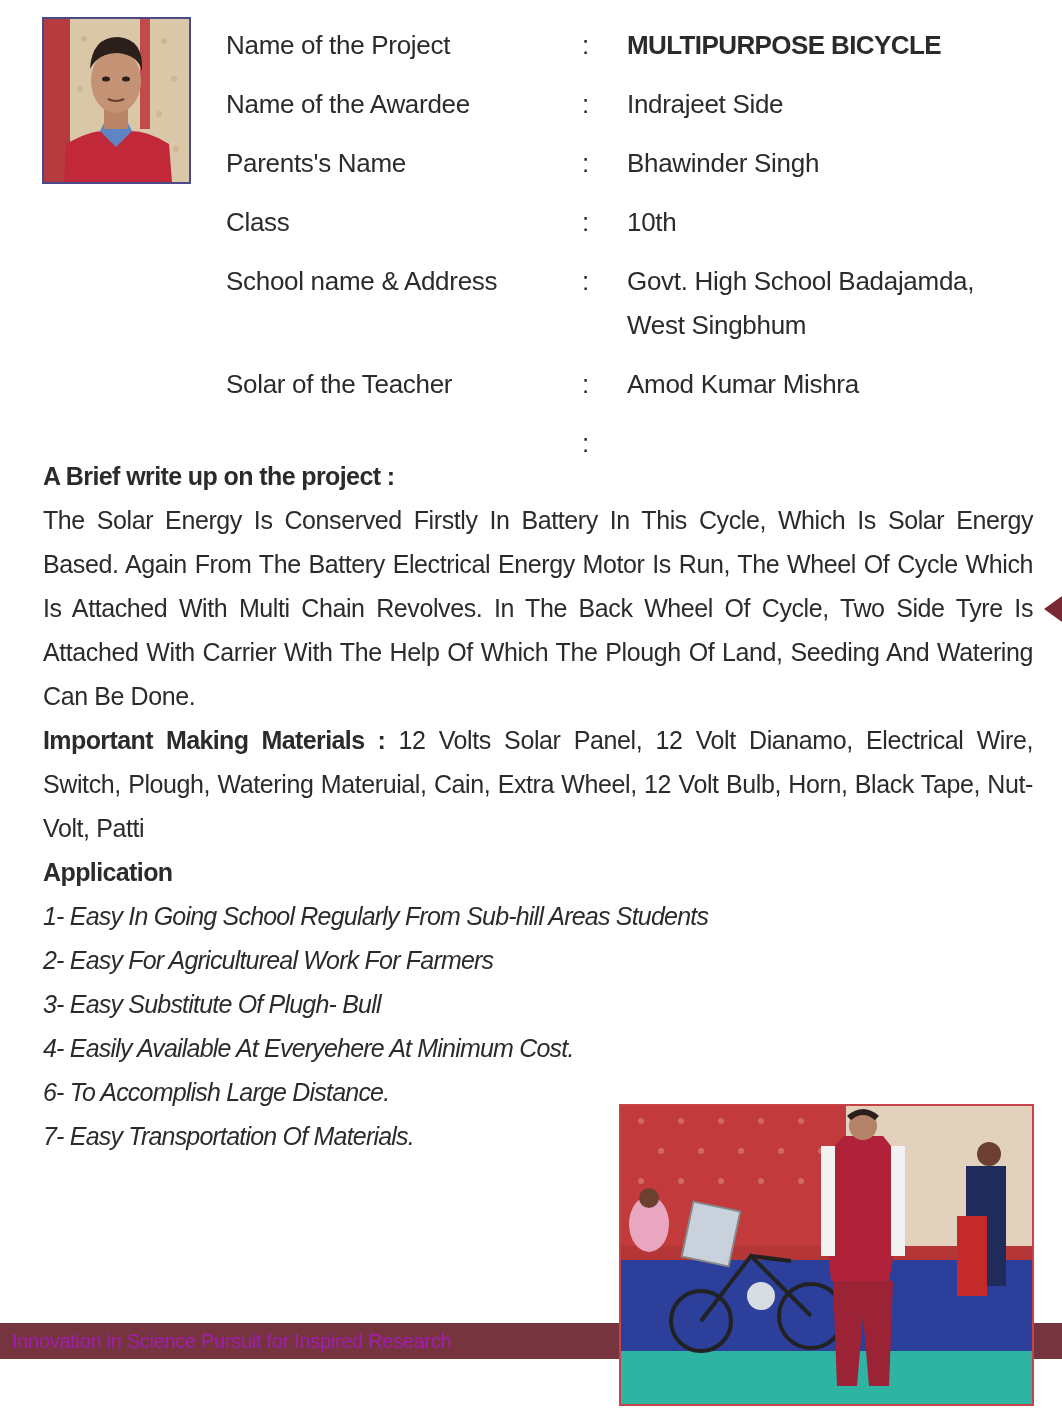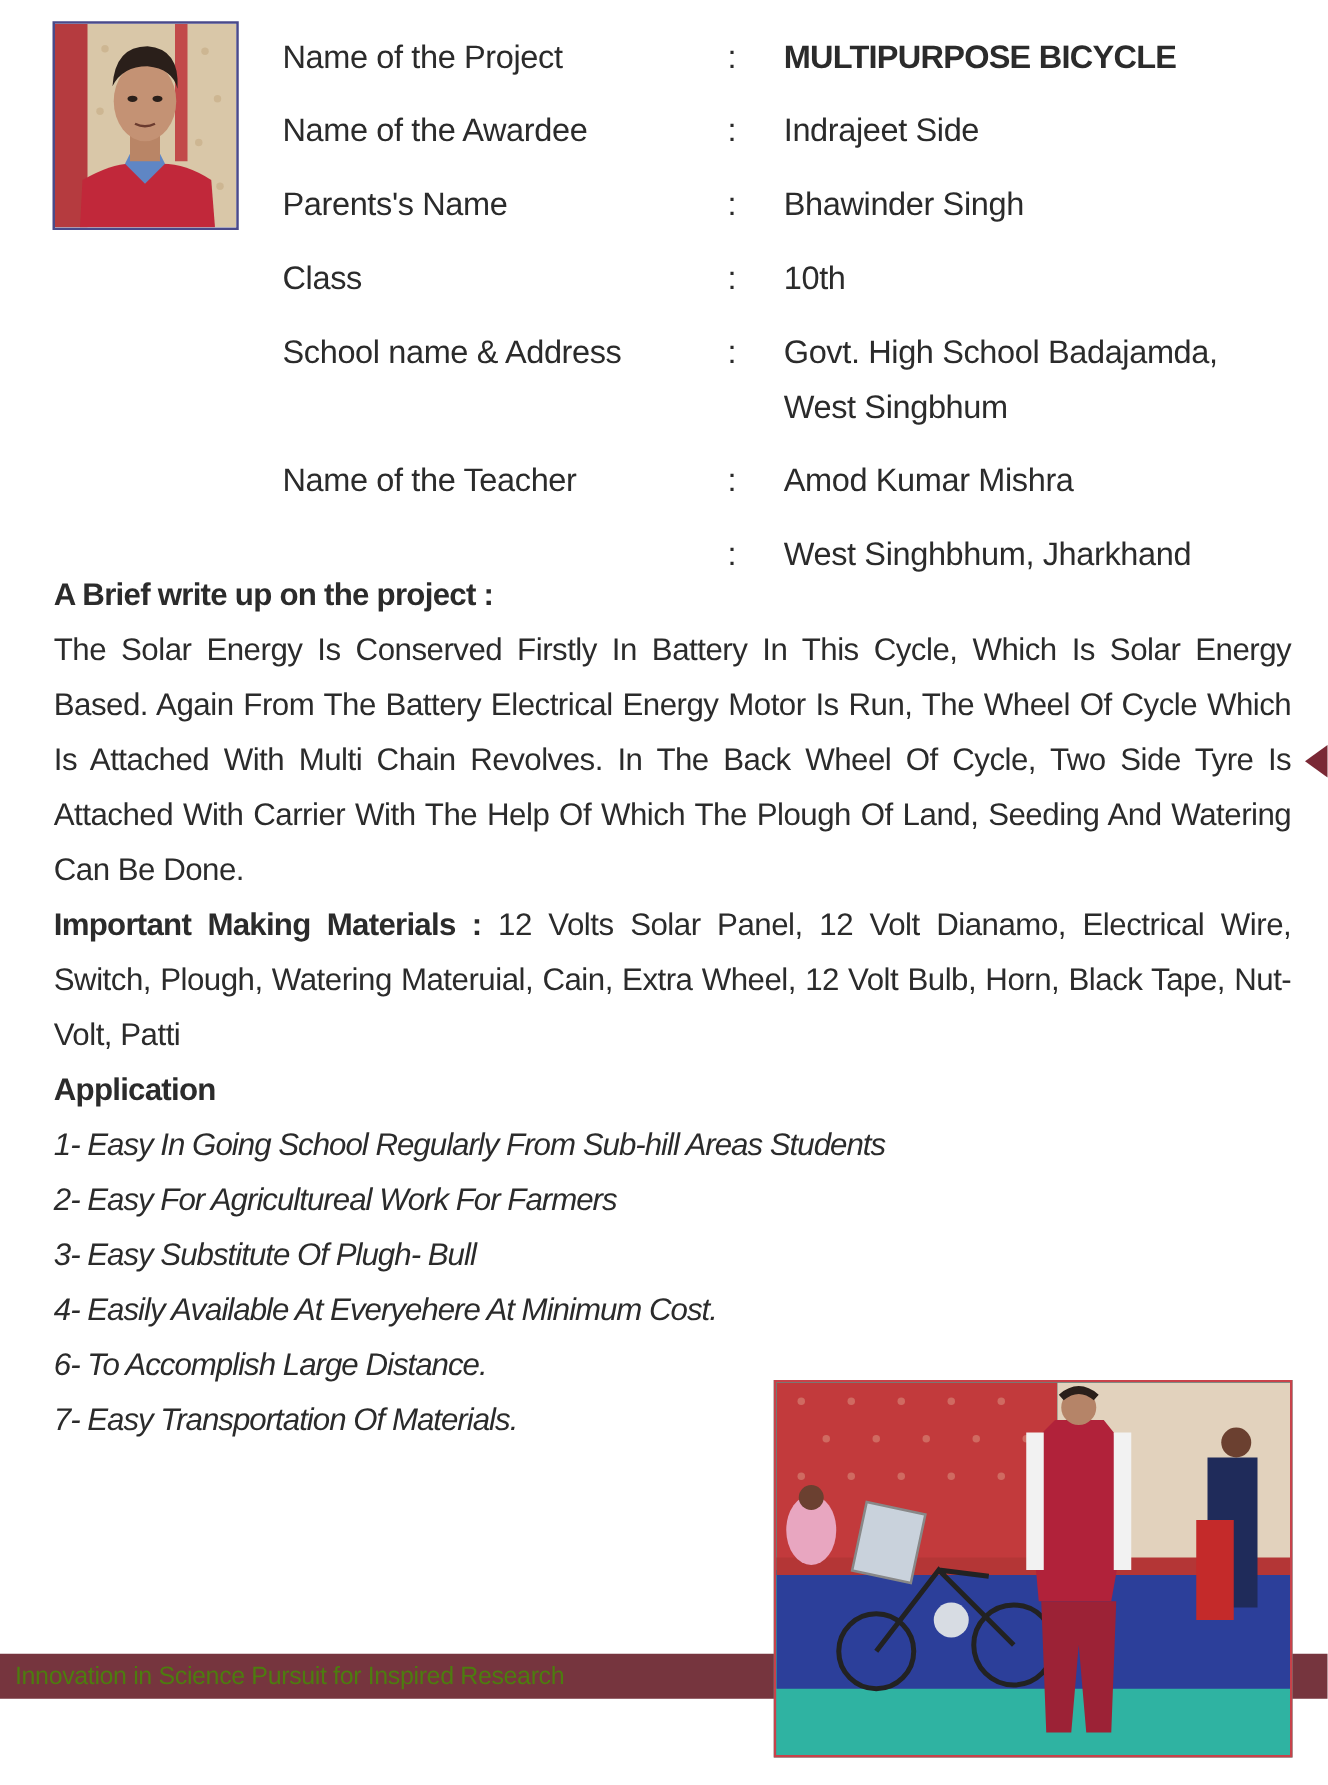--- a/index.html
+++ b/index.html
@@ -35,21 +35,21 @@
     position: absolute; right: 0; top: 596px; width: 0; height: 0;
     border-top: 13px solid transparent; border-bottom: 13px solid transparent;
     border-right: 18px solid #7a2835;
   }
 
   .footer-band {
     position: absolute; left: 0; top: 1323px; width: 1062px; height: 36px;
     background: #76353e;
   }
   .footer-text {
-    position: absolute; left: 12px; top: 1326px; color: #4d7c0f;
+    position: absolute; left: 12px; top: 1326px; color: #a21caf;
     font-size: 20px; line-height: 30px; letter-spacing: -0.3px;
   }
   .project-photo {
     position: absolute; left: 619px; top: 1104px; width: 415px; height: 302px;
     border: 2px solid #c8424a; box-sizing: border-box; overflow: hidden;
     background: #2fb3a2;
   }
 </style>
 </head>
 <body>
@@ -101,27 +101,26 @@
   </div>
   <div class="info-row tall">
     <span class="info-label">School name &amp; Address</span>
     <span class="info-colon">:</span>
     <span class="info-value">
       <span class="line">Govt. High School Badajamda,</span>
       <span class="line">West Singbhum</span>
     </span>
   </div>
   <div class="info-row">
-    <span class="info-label">Name of the Teacher</span>
+    <span class="info-label">Solar of the Teacher</span>
     <span class="info-colon">:</span>
     <span class="info-value">Amod Kumar Mishra</span>
   </div>
   <div class="info-row">
     <span class="info-colon">:</span>
-    <span class="info-value">West Singhbhum, Jharkhand</span>
   </div>
 </div>
 
 <div class="writeup">
   <p class="heading">A Brief write up on the project :</p>
   <p>The Solar Energy Is Conserved Firstly In Battery In This Cycle, Which Is Solar Energy Based. Again From The Battery Electrical Energy Motor Is Run, The Wheel Of Cycle Which Is Attached With Multi Chain Revolves. In The Back Wheel Of Cycle, Two Side Tyre Is Attached With Carrier With The Help Of Which The Plough Of Land, Seeding And Watering Can Be Done.</p>
   <p><span class="sub">Important Making Materials :</span><span> 12 Volts Solar Panel, 12 Volt Dianamo, Electrical Wire, Switch, Plough, Watering Materuial, Cain, Extra Wheel, 12 Volt Bulb, Horn, Black Tape, Nut- Volt, Patti</span></p>
   <p class="sub">Application</p>
   <ul class="applications">
     <li>1- Easy In Going School Regularly From Sub-hill Areas Students</li>

